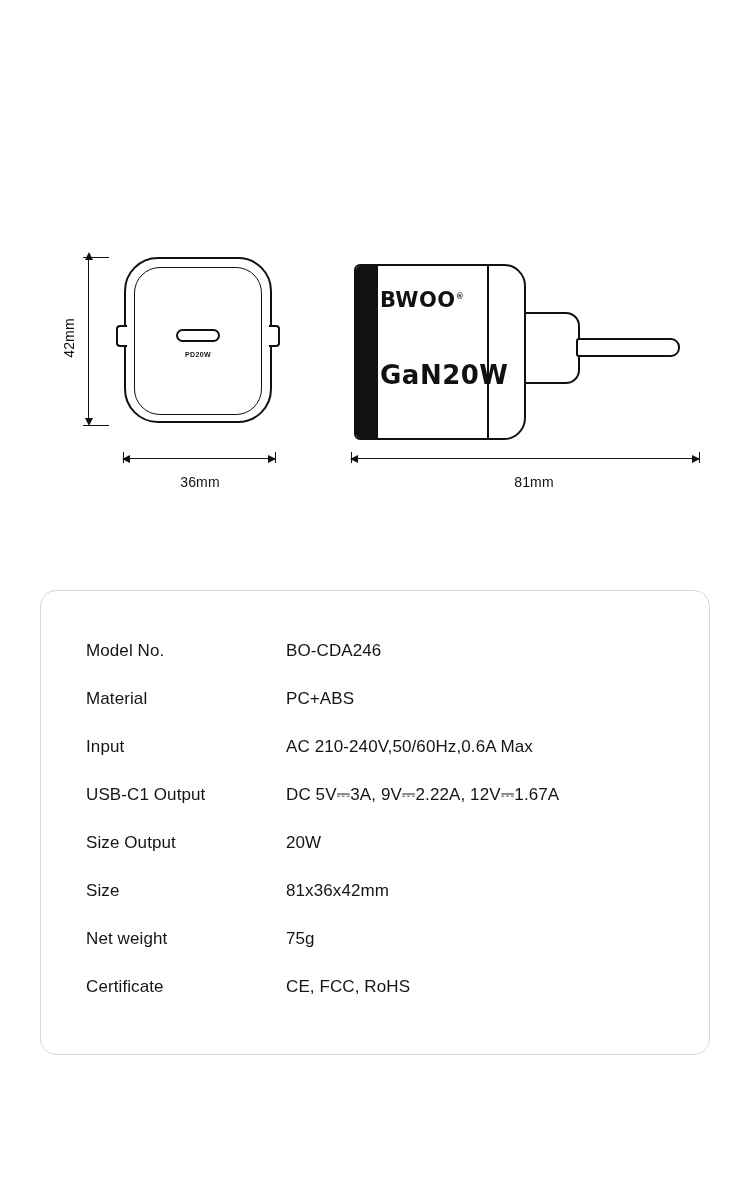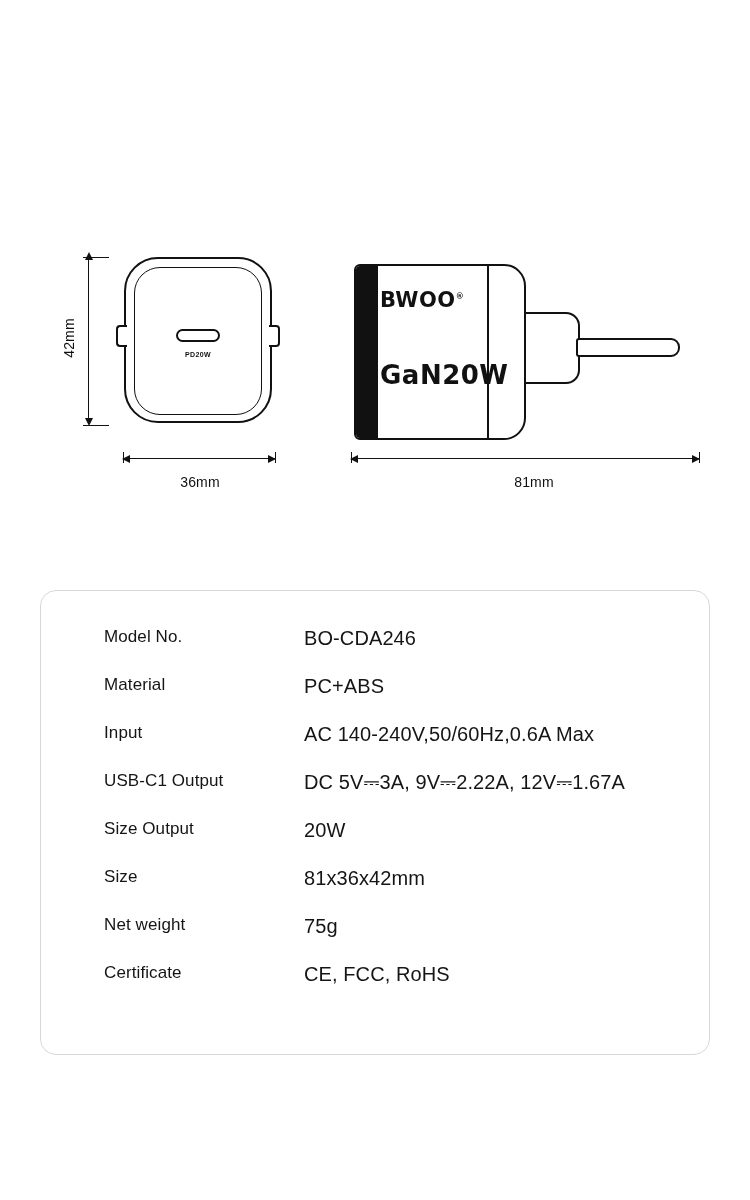--- a/index.html
+++ b/index.html
@@ -247,34 +247,33 @@
     background: #fff;
   }
   .spec-table {
     position: absolute;
     left: 45px;
     top: 36px;
     width: 600px;
   }
   .spec-row {
     display: flex;
-    align-items: flex-start;
+    align-items: center;
     height: 48px;
-    margin-left: 18px;
   }
   .spec-key {
     width: 200px;
     flex: 0 0 200px;
     font-size: 17px;
     color: #151515;
     letter-spacing: 0.1px;
   }
   .spec-val {
     flex: 1;
-    font-size: 20px;
+    font-size: 17px;
     color: #151515;
     letter-spacing: 0.1px;
   }
 </style>
 </head>
 <body>
 
 <div class="page">
 
 
@@ -331,21 +330,21 @@
         <div class="spec-val">BO-CDA246</div>
       </div>
 
       <div class="spec-row">
         <div class="spec-key">Material</div>
         <div class="spec-val">PC+ABS</div>
       </div>
 
       <div class="spec-row">
         <div class="spec-key">Input</div>
-        <div class="spec-val">AC 140-240V,50/60Hz,0.6A Max</div>
+        <div class="spec-val">AC 210-240V,50/60Hz,0.6A Max</div>
       </div>
 
       <div class="spec-row">
         <div class="spec-key">USB-C1 Output</div>
         <div class="spec-val">DC 5V⎓3A, 9V⎓2.22A, 12V⎓1.67A</div>
       </div>
 
       <div class="spec-row">
         <div class="spec-key">Size Output</div>
         <div class="spec-val">20W</div>

